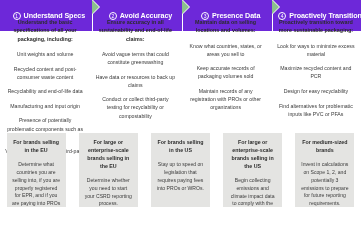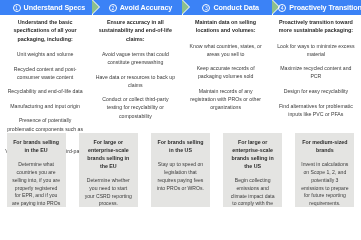--- a/index.html
+++ b/index.html
@@ -17,22 +17,22 @@
 
   
   .chevron-row {
     position: absolute;
     top: 0; left: 0;
     width: 361px; height: 15px;
     display: flex;
   }
   .chevron {
     position: relative;
-    height: 15px;
-    background: #3b82f6;
+    height: 31px;
+    background: #6d28d9;
     display: flex;
     align-items: center;
     justify-content: center;
     color: #ffffff;
   }
   .chevron.c1 { width: 92px; }
   .chevron.c2 { width: 90px; margin-left: 1px; }
   .chevron.c3 { width: 89px; margin-left: 1px; }
   .chevron.c4 { width: 88px; margin-left: 1px; }
 
@@ -156,21 +156,21 @@
     <div class="chevron c2">
       <div class="chev-inner">
         <span class="step-num">2</span>
         <span class="chev-label">Avoid Accuracy</span>
       </div>
     </div>
 
     <div class="chevron c3">
       <div class="chev-inner">
         <span class="step-num">3</span>
-        <span class="chev-label">Conduct Data</span>
+        <span class="chev-label">Presence Data</span>
       </div>
     </div>
 
     <div class="chevron c4">
       <div class="chev-inner">
         <span class="step-num">4</span>
         <span class="chev-label">Proactively Transition</span>
       </div>
     </div>
 

